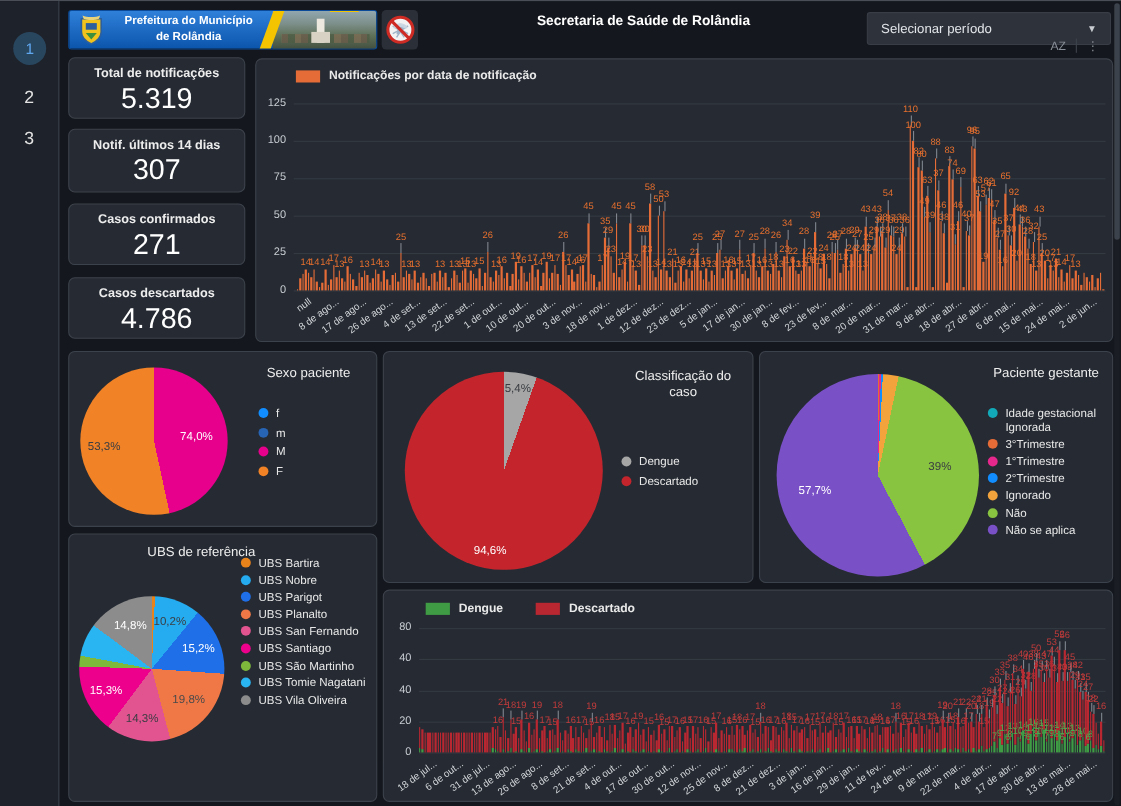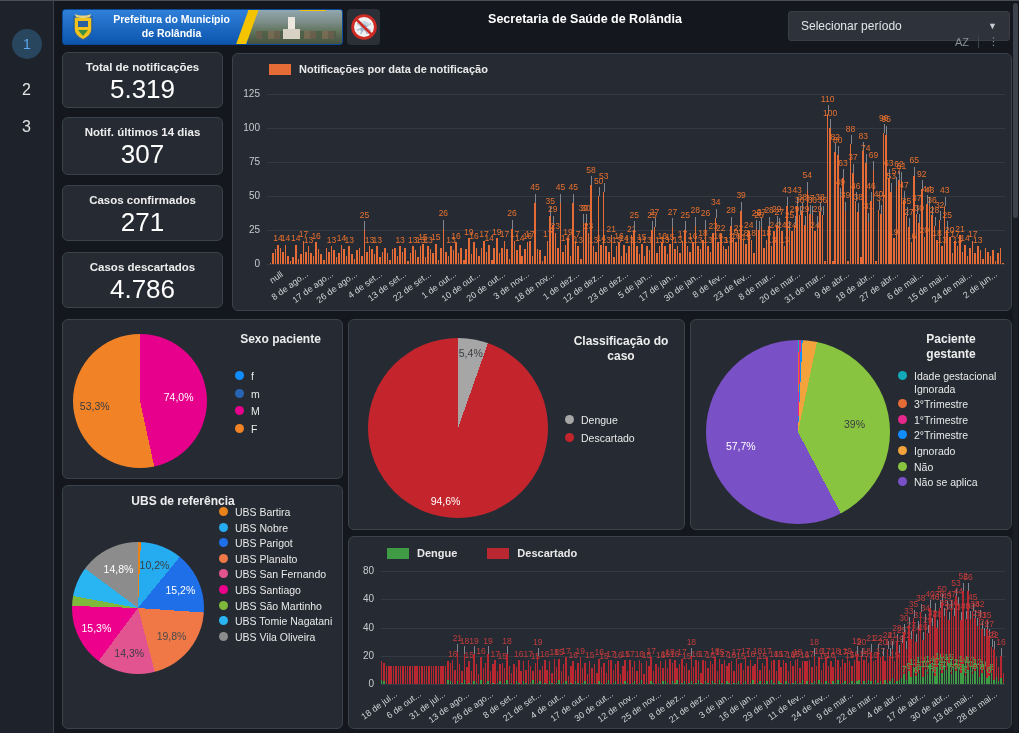--- a/index.html
+++ b/index.html
@@ -37,21 +37,21 @@
   .lead{position:absolute;width:1px;background:#80858e;}
   .blabel{position:absolute;font-size:8.5px;transform:translateX(-50%);white-space:nowrap;line-height:1;}
   .ylabel{position:absolute;font-size:10px;color:#c7cbd1;text-align:right;}
   .xlabel{position:absolute;font-size:9px;color:#d2d5d9;white-space:nowrap;transform:translateX(-100%) rotate(-36deg);transform-origin:100% 0;}
   .h-legend{position:absolute;display:flex;gap:30px;align-items:center;font-size:11px;font-weight:bold;color:#e9e9e9;}
   .lg-rect{display:inline-block;width:22px;height:11px;margin-right:8px;vertical-align:-1px;}
   .hl-item{display:flex;align-items:center;}
   
   .pie{position:absolute;border-radius:50%;}
   .plabel{position:absolute;font-size:10.5px;transform:translate(-50%,-50%);white-space:nowrap;}
-  .pie-title{position:absolute;font-size:12px;font-weight:bold;text-align:center;color:#ededed;line-height:1.25;}
+  .pie-title{position:absolute;font-size:12px;font-weight:normal;text-align:center;color:#ededed;line-height:1.25;}
   .v-legend{position:absolute;display:flex;flex-direction:column;gap:5px;}
   .lg-item{display:flex;align-items:flex-start;font-size:10.5px;color:#e8e8e8;line-height:1.2;cursor:pointer;}
   .lg-dot{flex:none;width:9px;height:9px;border-radius:50%;margin-right:7px;margin-top:1px;}
   
   .sb-track{position:absolute;right:1px;top:2px;width:5px;height:729px;background:#1a1e24;border-radius:3px;}
   .sb-thumb{position:absolute;right:1px;top:2px;width:5px;height:215px;background:#3c424b;border-radius:3px;}
 </style>
 </head>
 <body>
 

